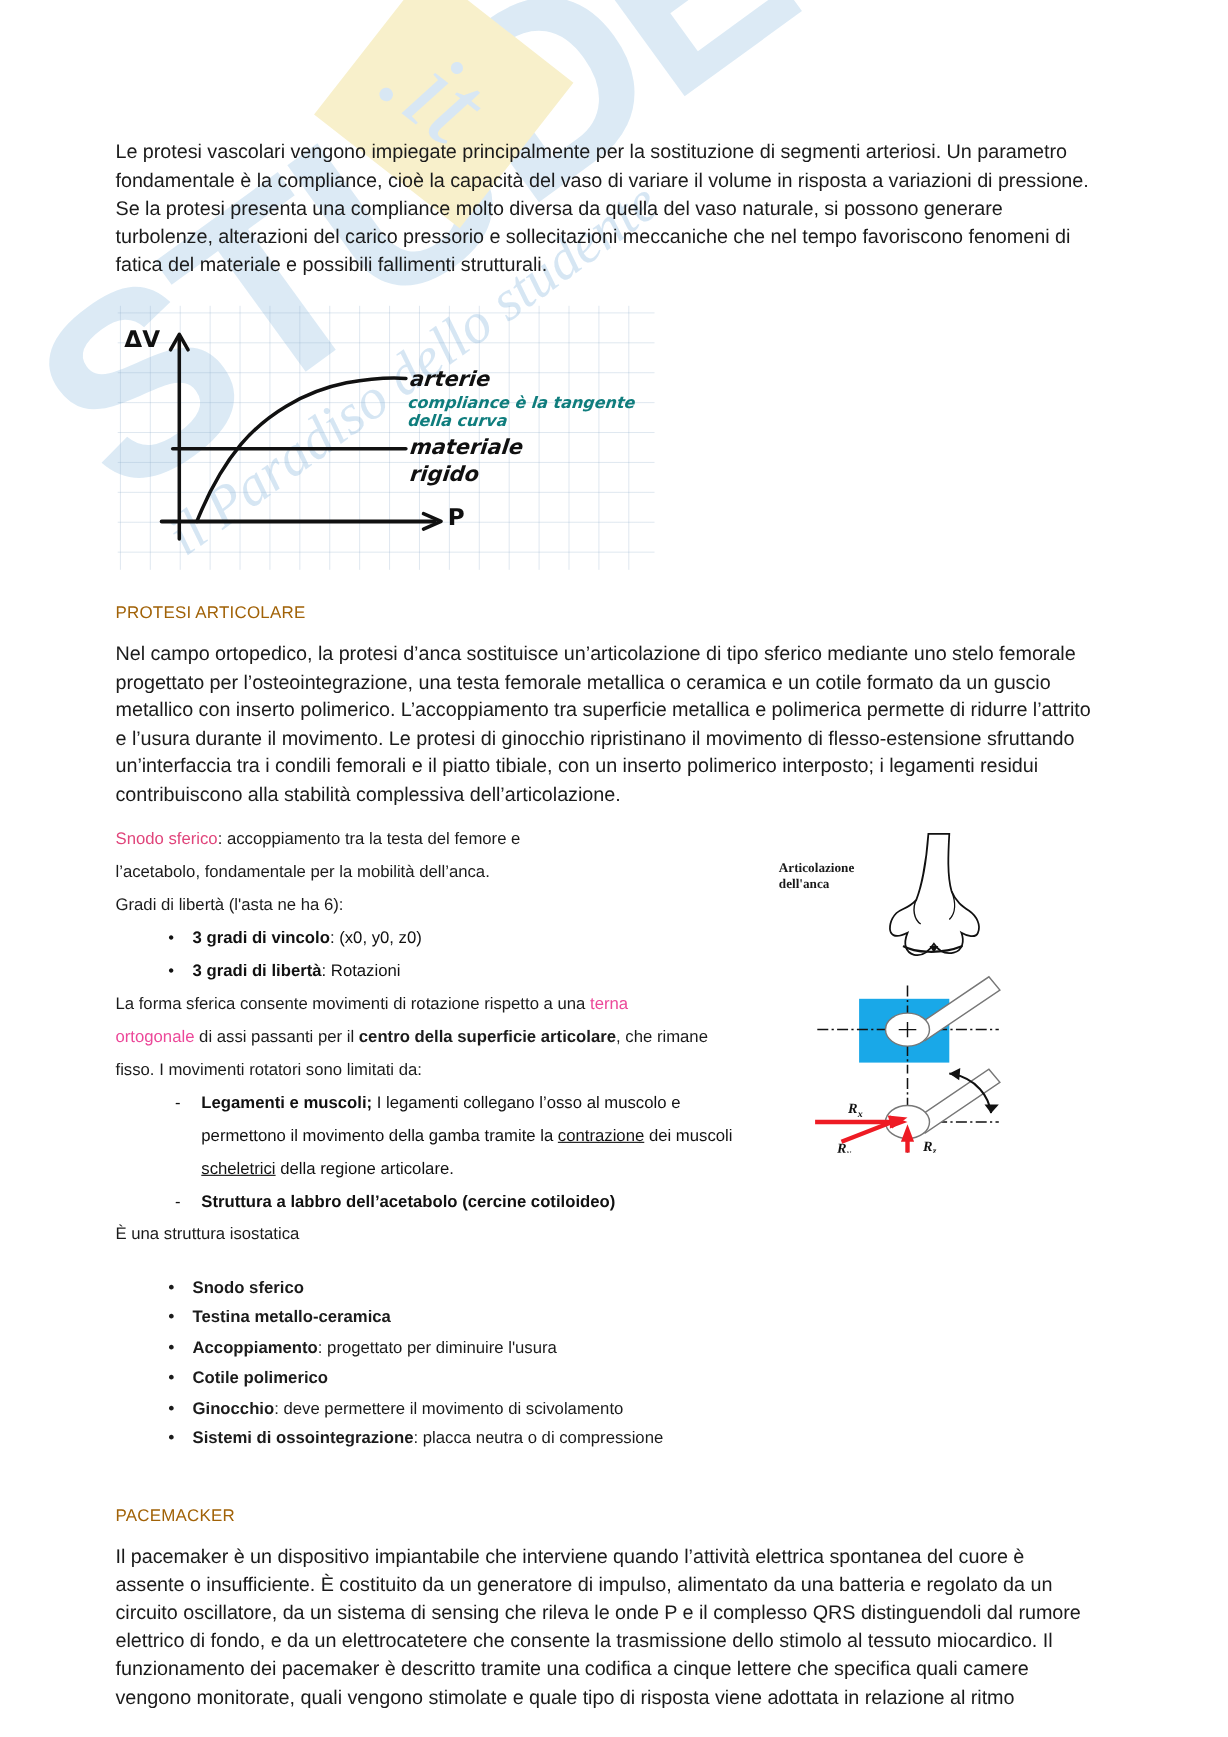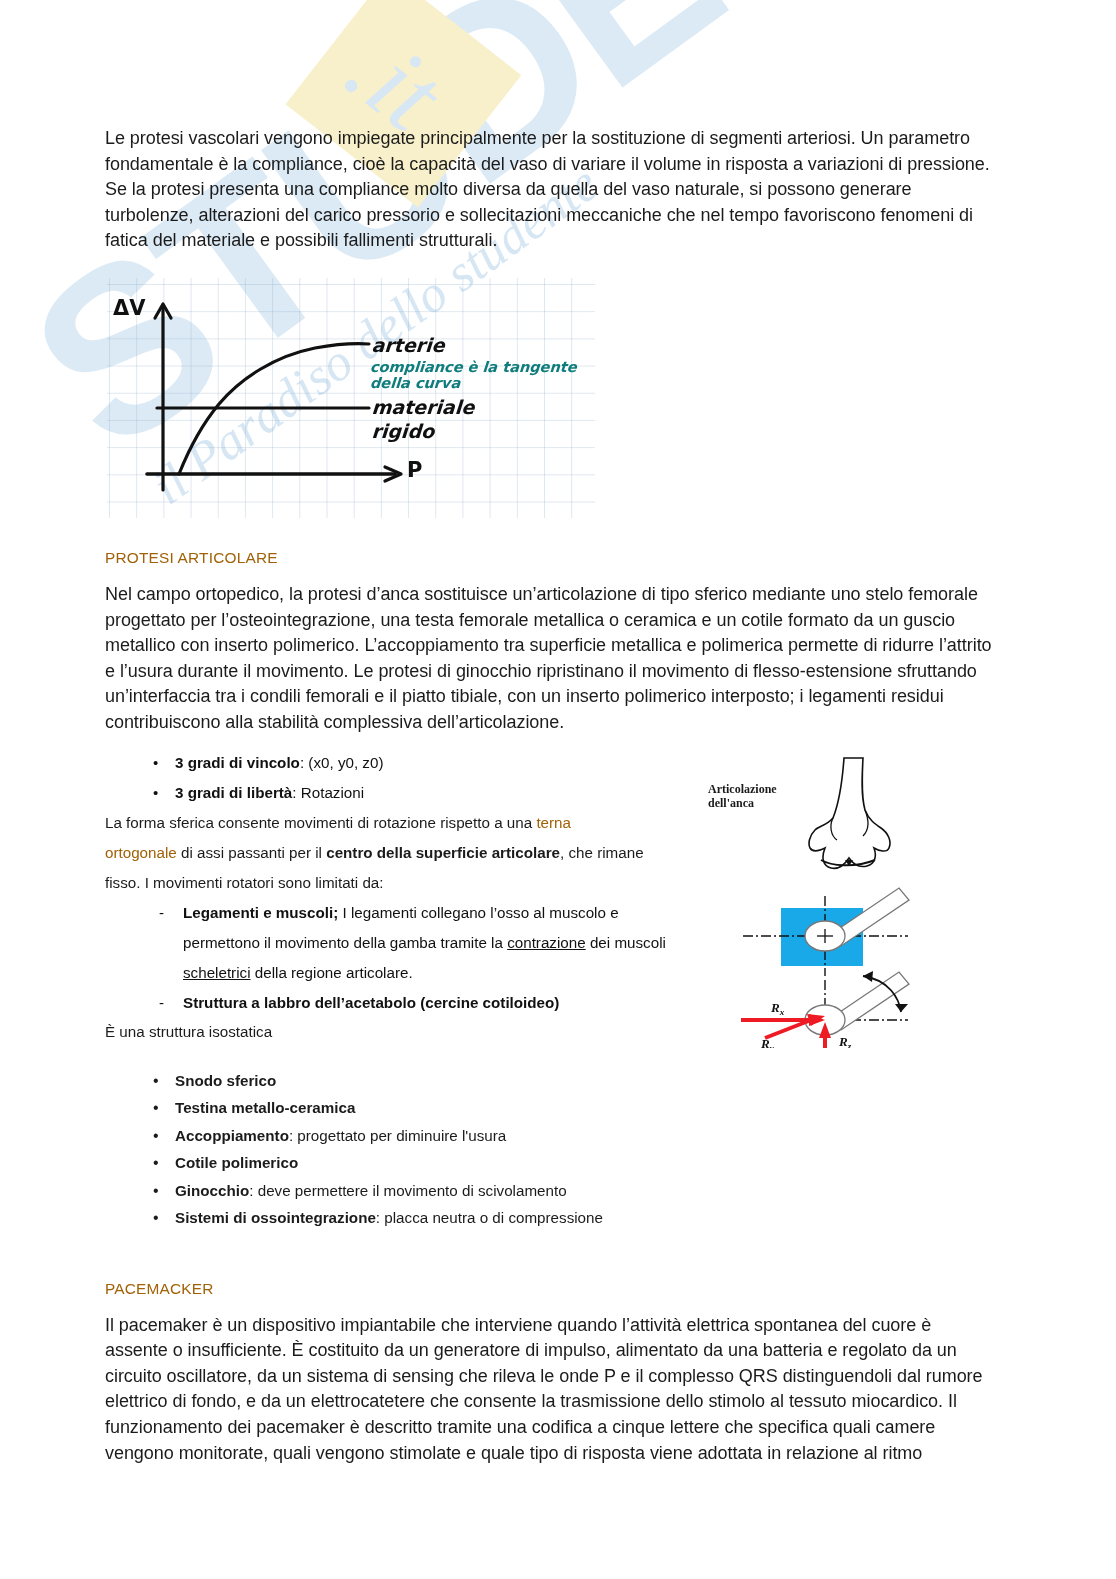--- a/index.html
+++ b/index.html
@@ -92,21 +92,21 @@
     position: relative;
     width: 890px;
   }
   .mid-text {
     width: 600px;
     font-size: 15.2px;
     line-height: 30px;
     color: #1b1b1b;
   }
   .mid-text .pinkword { color: #e0457b; }
-  .mid-text .redword  { color: #a16207; text-align: center; }
+  .mid-text .redword  { color: #ec4899; text-align: center; }
   .mid-text b { font-weight: bold; }
 
   ul.dot-list {
     list-style: none;
     margin: 0;
     padding: 0 0 0 70px;
   }
   ul.dot-list > li {
     position: relative;
     font-size: 15.2px;
@@ -278,20 +278,27 @@
           <g stroke="#ee1b24" fill="#ee1b24">
             <line x1="122" y1="300" x2="122" y2="288" stroke-width="4"></line>
             <path d="M122 274 L116 290 L128 290 Z" stroke="none"></path>
           </g>
           <text x="68" y="264" font-family="'Liberation Serif', serif" font-size="13" font-style="italic" font-weight="bold" fill="#111">R<tspan font-size="9" dy="3">x</tspan></text>
           <text x="58" y="300" font-family="'Liberation Serif', serif" font-size="13" font-style="italic" font-weight="bold" fill="#111">R<tspan font-size="9" dy="3">y</tspan></text>
           <text x="136" y="298" font-family="'Liberation Serif', serif" font-size="13" font-style="italic" font-weight="bold" fill="#111">R<tspan font-size="9" dy="3">z</tspan></text>
         </g>
       </svg>
 
+      <div class="mid-text">
+        <div>
+          <span class="pinkword">Snodo sferico</span><span>: accoppiamento tra la testa del femore e</span>
+        </div>
+        <div>l’acetabolo, fondamentale per la mobilità dell’anca.</div>
+        <div>Gradi di libertà (l'asta ne ha 6):</div>
+      </div>
 
       <ul class="dot-list">
         <li>
           <b>3 gradi di vincolo</b><span>: (x0, y0, z0)</span>
         </li>
         <li>
           <b>3 gradi di libertà</b><span>: Rotazioni</span>
         </li>
       </ul>
 

